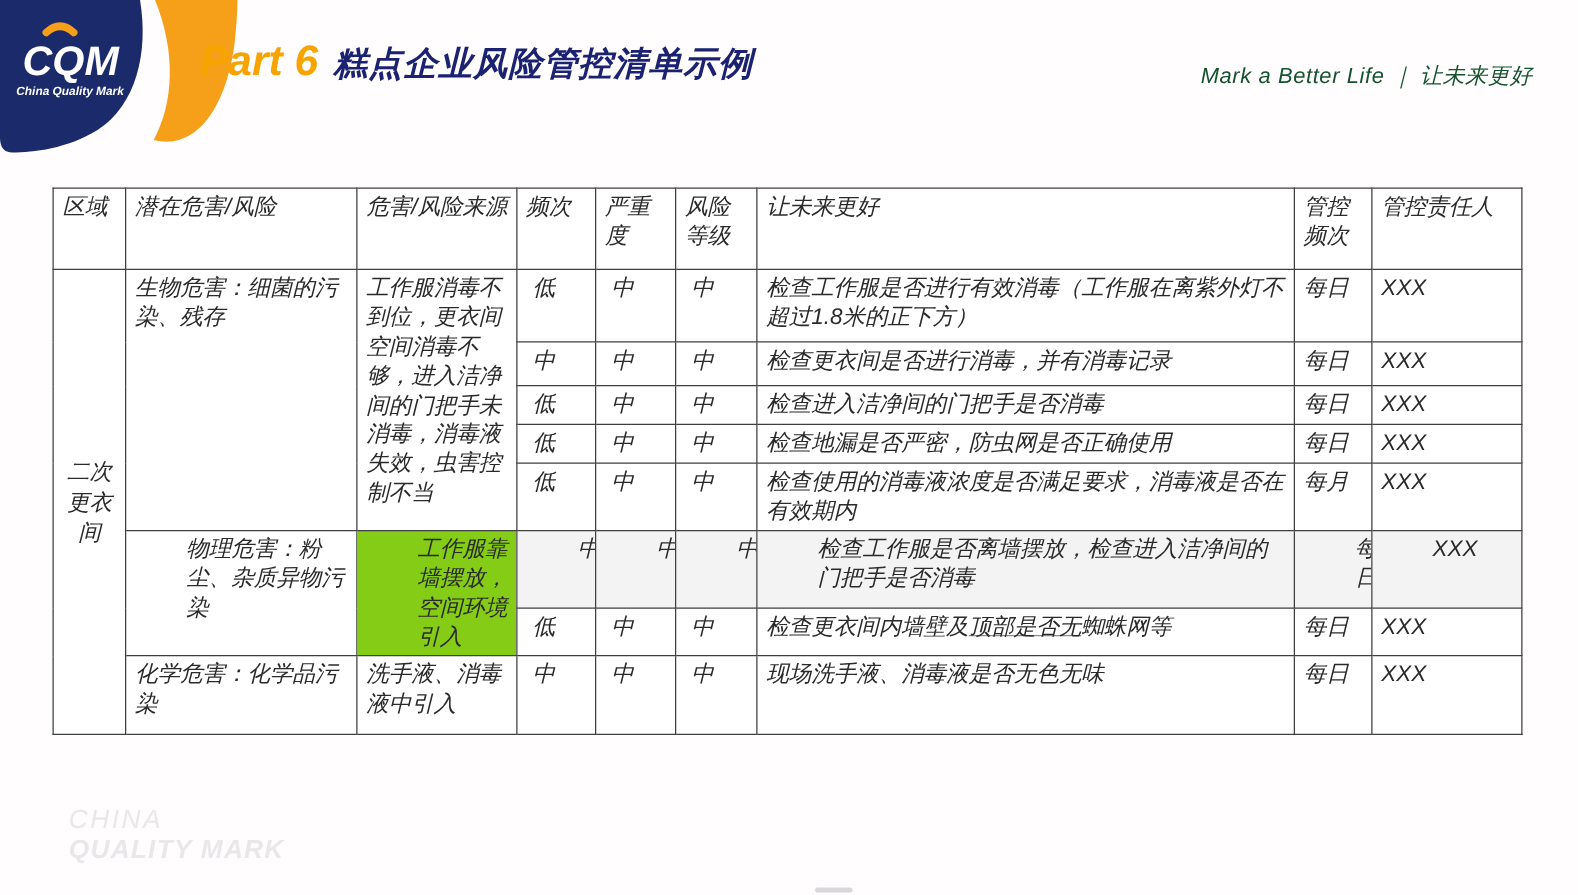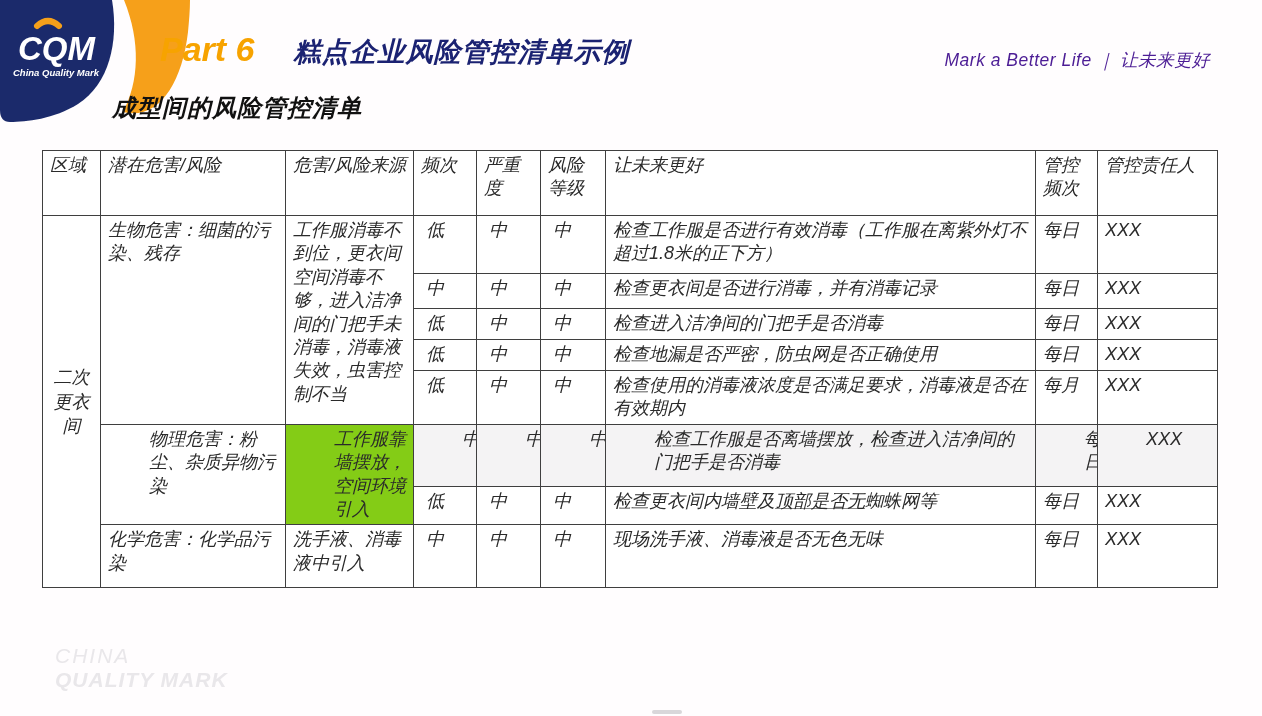--- a/index.html
+++ b/index.html
@@ -6,24 +6,24 @@
   body{
     width:1262px;height:716px;overflow:hidden;position:relative;
     background:#fffdfe;
     font-family:"Liberation Sans","DejaVu Sans",sans-serif;
     color:#2a2a2a;
   }
   .slide{position:absolute;inset:0;font-style:italic;}
 
   
   .logo-svg{position:absolute;left:0;top:0;width:210px;height:150px;}
-  .headline{position:absolute;left:160px;top:30px;display:flex;align-items:baseline;gap:39px;white-space:nowrap;}
+  .headline{position:absolute;left:160px;top:30px;display:flex;align-items:baseline;gap:12px;white-space:nowrap;}
   .part-label{font-size:34px;font-weight:bold;color:#f7a300;}
   .main-title{font-size:27px;font-weight:bold;color:#1b2272;letter-spacing:1px;}
-  .tagline{position:absolute;right:52px;top:48px;font-size:17.5px;color:#4c1d95;letter-spacing:.5px;white-space:nowrap;}
+  .tagline{position:absolute;right:36px;top:48px;font-size:17.5px;color:#14532d;letter-spacing:.5px;white-space:nowrap;}
   .subtitle{position:absolute;left:112px;top:92px;font-size:24px;font-weight:bold;color:#111;letter-spacing:1px;}
 
   
   .table-wrap{position:absolute;left:42px;top:150px;border-radius:14px;}
   table{table-layout:fixed;width:1175px;border-collapse:collapse;background:#fff;}
   td,th{
     border:1.5px solid #3f3f3f;
     padding:3px 7px;
     vertical-align:top;
     text-align:left;
@@ -57,21 +57,20 @@
     <path d="M37,26 Q48,16 59,26" fill="none" stroke="#f6a01a" stroke-width="6" stroke-linecap="round"></path>
     <text x="18" y="60" font-size="33" font-weight="bold" fill="#ffffff" font-family="Liberation Sans, DejaVu Sans, sans-serif">CQM</text>
     <text x="13" y="76" font-size="9.5" font-weight="bold" fill="#ffffff" font-family="Liberation Sans, DejaVu Sans, sans-serif">China Quality Mark</text>
   </svg>
 
   <div class="headline">
     <span class="part-label">Part 6</span>
     <span class="main-title">糕点企业风险管控清单示例</span>
   </div>
   <div class="tagline">Mark a Better Life ｜ 让未来更好</div>
-  <div class="subtitle">成型间的风险管控清单</div>
 
   <div class="table-wrap">
     <table>
       <colgroup>
         <col style="width:58px">
           <col style="width:185px">
           <col style="width:128px">
         <col style="width:63px">
           <col style="width:64px">
           <col style="width:65px">

